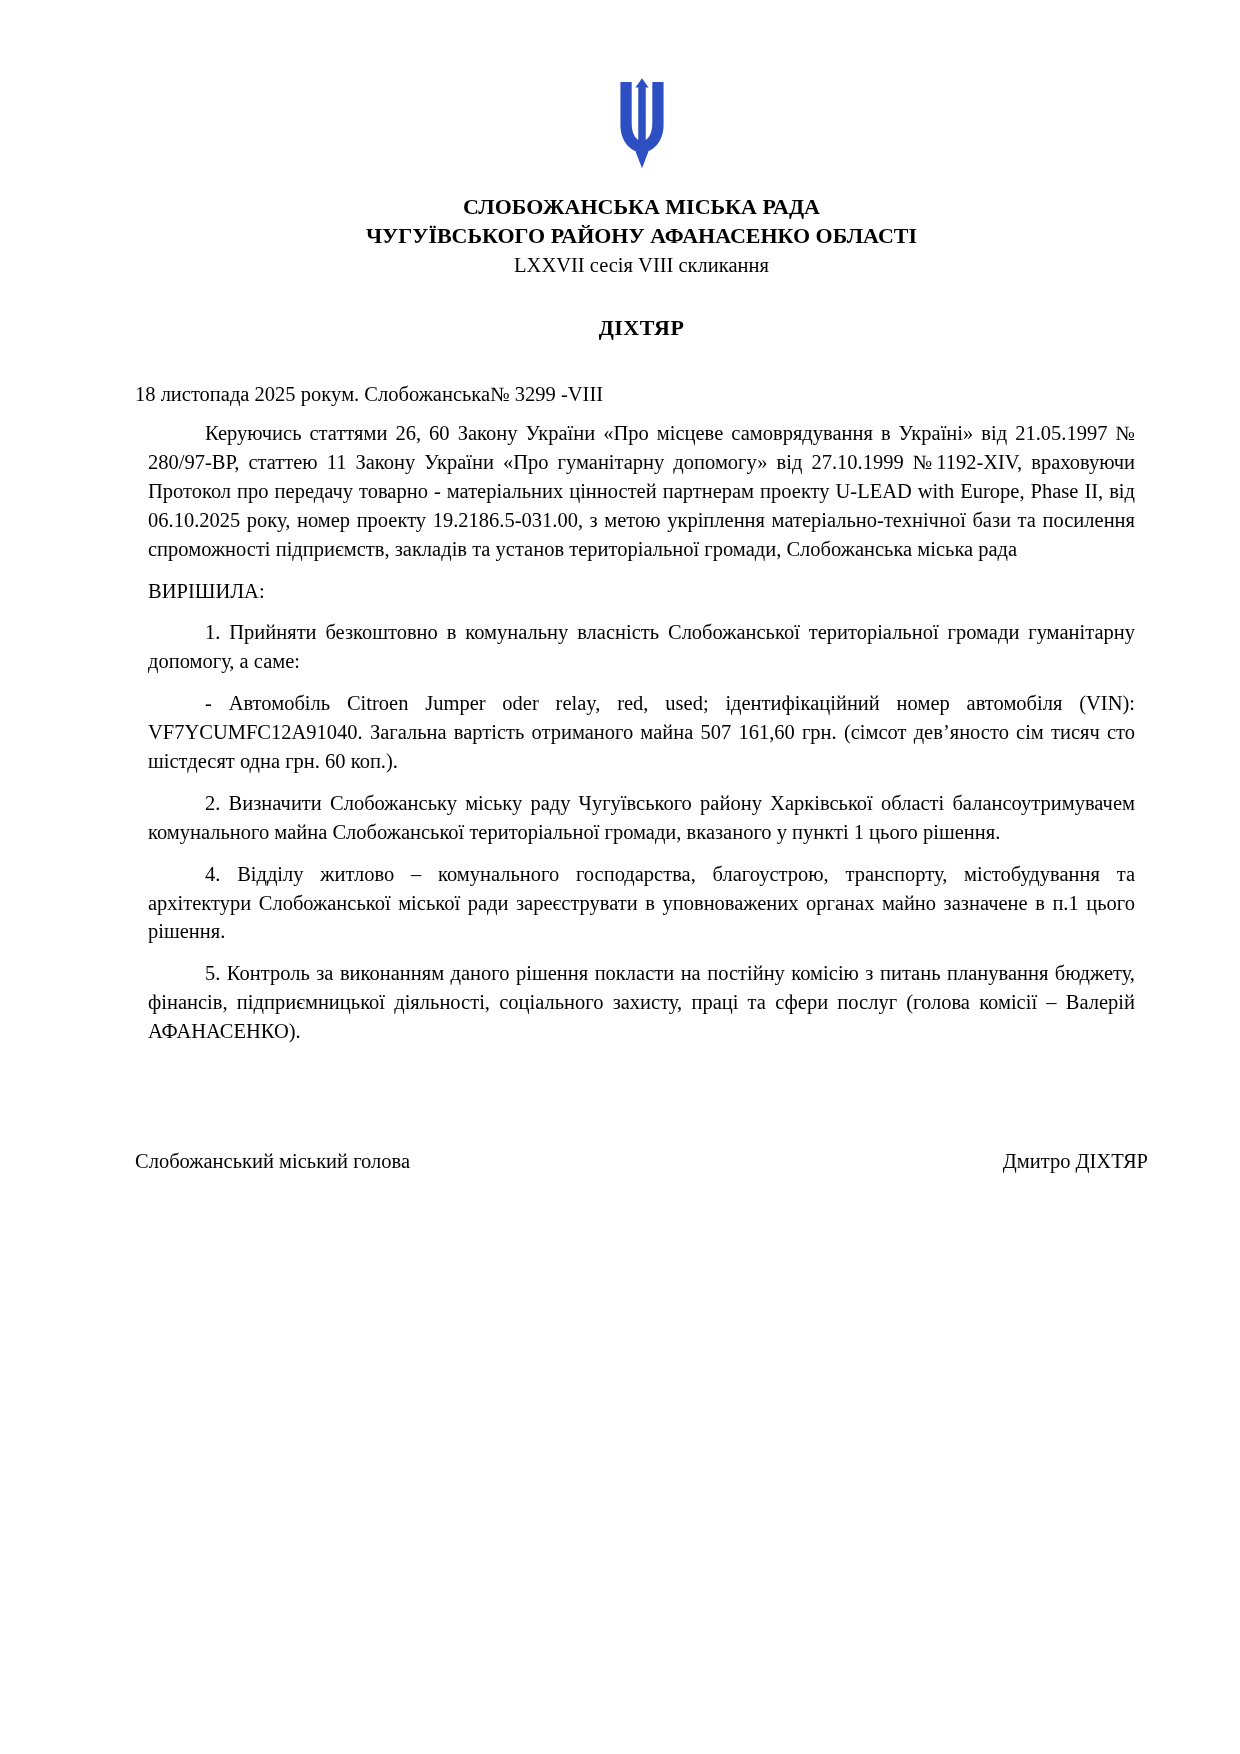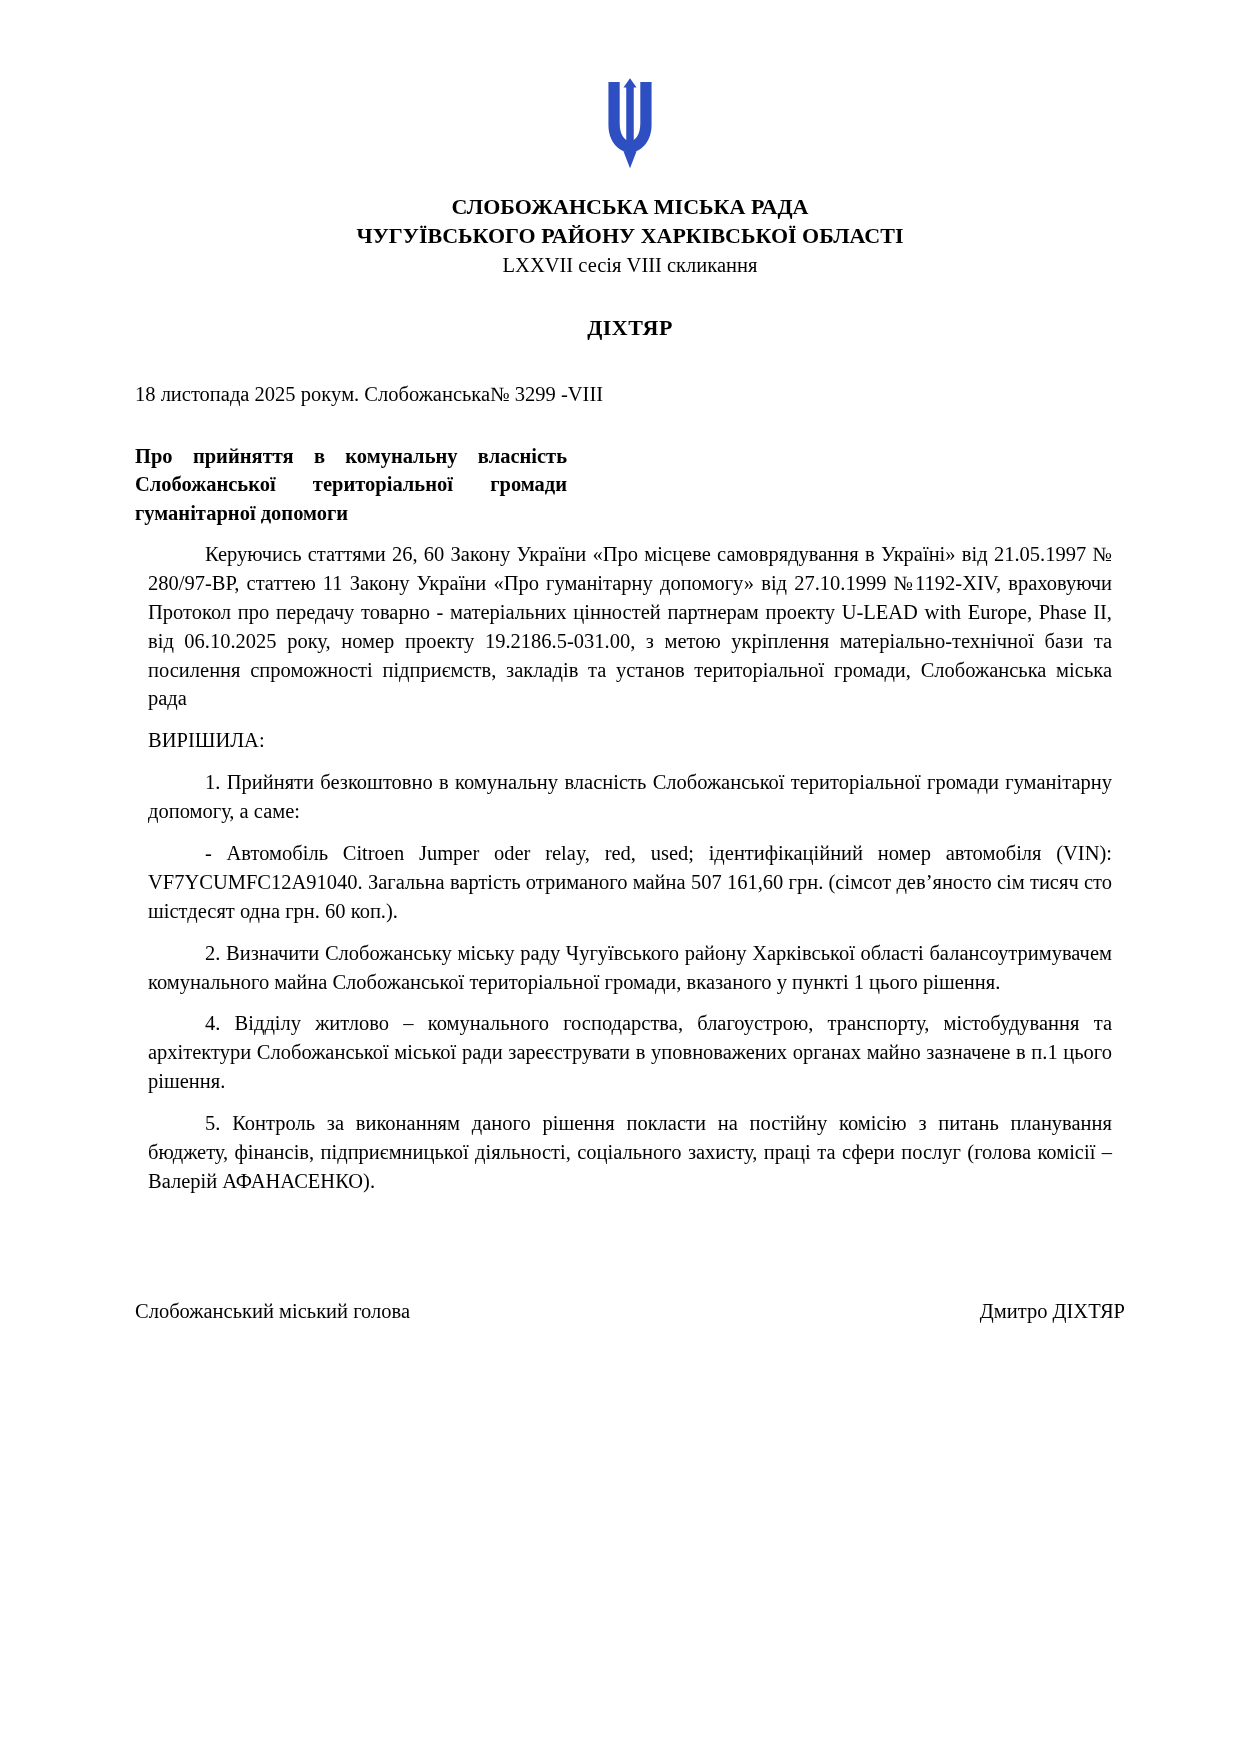--- a/index.html
+++ b/index.html
@@ -5,21 +5,21 @@
   * { box-sizing: border-box; }
   html, body { margin: 0; padding: 0; }
   body {
     width: 1240px;
     height: 1754px;
     background: #ffffff;
     color: #000000;
     font-family: "Liberation Serif", serif;
   }
   .doc {
-    padding: 78px 115px 0 135px;
+    padding: 78px 92px 0 135px;
   }
   .emblem {
     text-align: center;
     margin-bottom: 16px;
   }
   .hdr {
     text-align: center;
     font-weight: bold;
     font-size: 22px;
     line-height: 1.32;
@@ -77,32 +77,31 @@
       <g fill="#2e4fc1">
         <path d="M32,0 L39,10 L36,10 L36,78 L28,78 L28,10 L25,10 Z"></path>
         <path d="M9,4 L21,4 L21,48 C21,60 26,66 32,68 L32,80 C18,78 9,66 9,50 Z"></path>
         <path d="M55,4 L43,4 L43,48 C43,60 38,66 32,68 L32,80 C46,78 55,66 55,50 Z"></path>
         <path d="M25,78 L39,78 L32,96 Z"></path>
       </g>
     </svg>
   </div>
 
   <div class="hdr">СЛОБОЖАНСЬКА МІСЬКА РАДА</div>
-  <div class="hdr">ЧУГУЇВСЬКОГО РАЙОНУ ХАРКІВСЬКОЇ ОБЛАСТІ</div>
+  <div class="hdr">ЧУГУЇВСЬКОГО РАЙОНУ АФАНАСЕНКО ОБЛАСТІ</div>
   <div class="hdr sess">LXXVII сесія VIII скликання</div>
 
   <div class="doctype">ДІХТЯР</div>
 
   <div class="meta">
     <span>18 листопада 2025 року</span>
     <span>м. Слобожанська</span>
     <span>№ 3299 -VIII</span>
   </div>
 
-  <p class="subject">Про прийняття в комунальну власність Слобожанської територіальної громади гуманітарної допомоги</p>
 
   <p class="body ind gap-top">Керуючись статтями 26, 60 Закону України «Про місцеве самоврядування в Україні» від 21.05.1997 № 280/97-ВР, статтею 11 Закону України «Про гуманітарну допомогу» від 27.10.1999 №1192-XIV, враховуючи Протокол про передачу товарно - матеріальних цінностей партнерам проекту U-LEAD with Europe, Phase II, від 06.10.2025 року, номер проекту 19.2186.5-031.00, з метою укріплення матеріально-технічної бази та посилення спроможності підприємств, закладів та установ територіальної громади, Слобожанська міська рада</p>
 
   <p class="body resolved gap-top">ВИРІШИЛА:</p>
 
   <p class="body ind gap-top">1. Прийняти безкоштовно в комунальну власність Слобожанської територіальної громади гуманітарну допомогу, а саме:</p>
   <p class="body ind">- Автомобіль Citroen Jumper oder relay, red, used; ідентифікаційний номер автомобіля (VIN): VF7YCUMFC12A91040. Загальна вартість отриманого майна 507 161,60 грн. (сімсот дев’яносто сім тисяч сто шістдесят одна грн. 60 коп.).</p>
   <p class="body ind">2. Визначити Слобожанську міську раду Чугуївського району Харківської області балансоутримувачем комунального майна Слобожанської територіальної громади, вказаного у пункті 1 цього рішення.</p>
   <p class="body ind">4. Відділу житлово – комунального господарства, благоустрою, транспорту, містобудування та архітектури Слобожанської міської ради зареєструвати в уповноважених органах майно зазначене в п.1 цього рішення.</p>
   <p class="body ind">5. Контроль за виконанням даного рішення покласти на постійну комісію з питань планування бюджету, фінансів, підприємницької діяльності, соціального захисту, праці та сфери послуг (голова комісії – Валерій АФАНАСЕНКО).</p>

